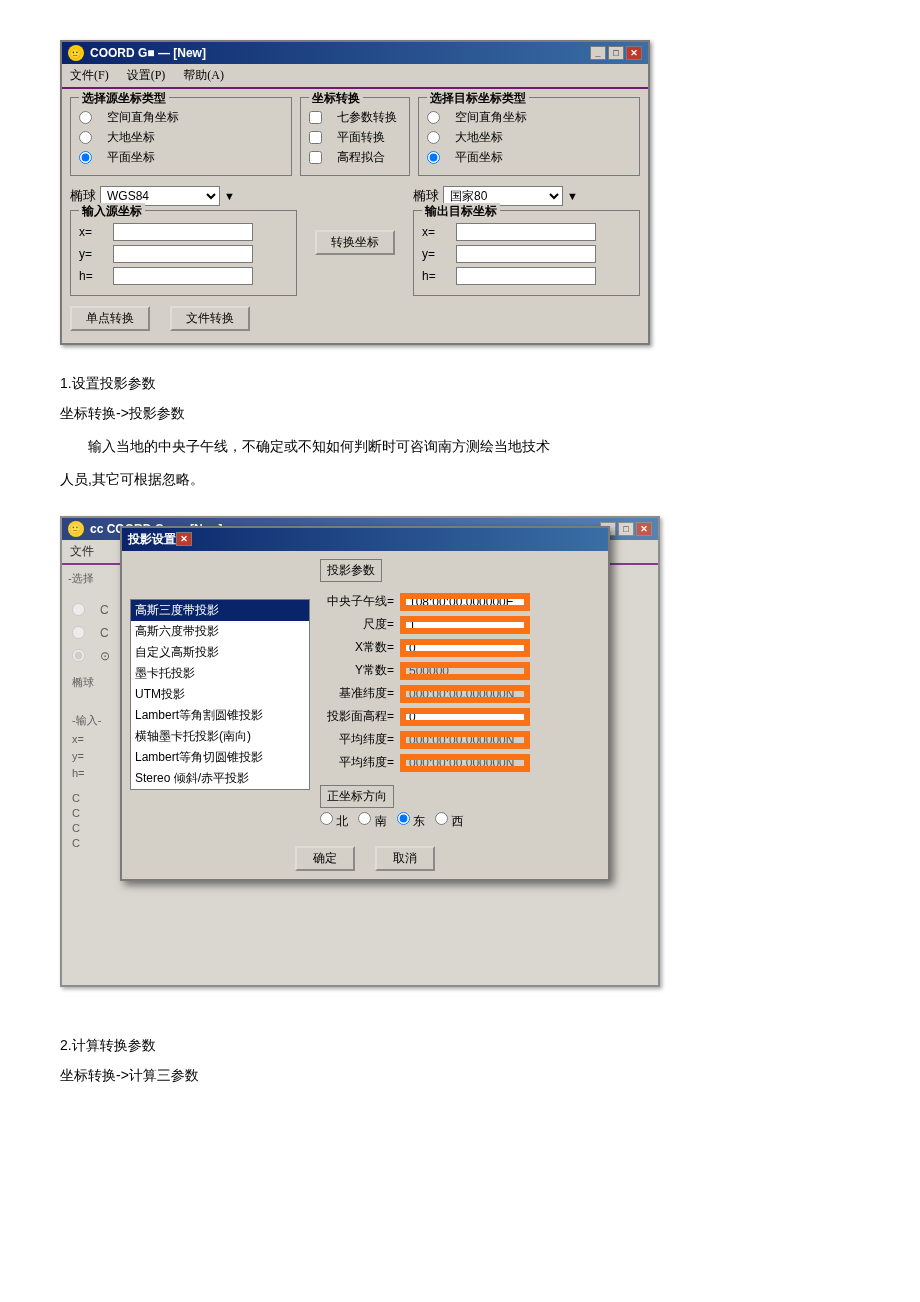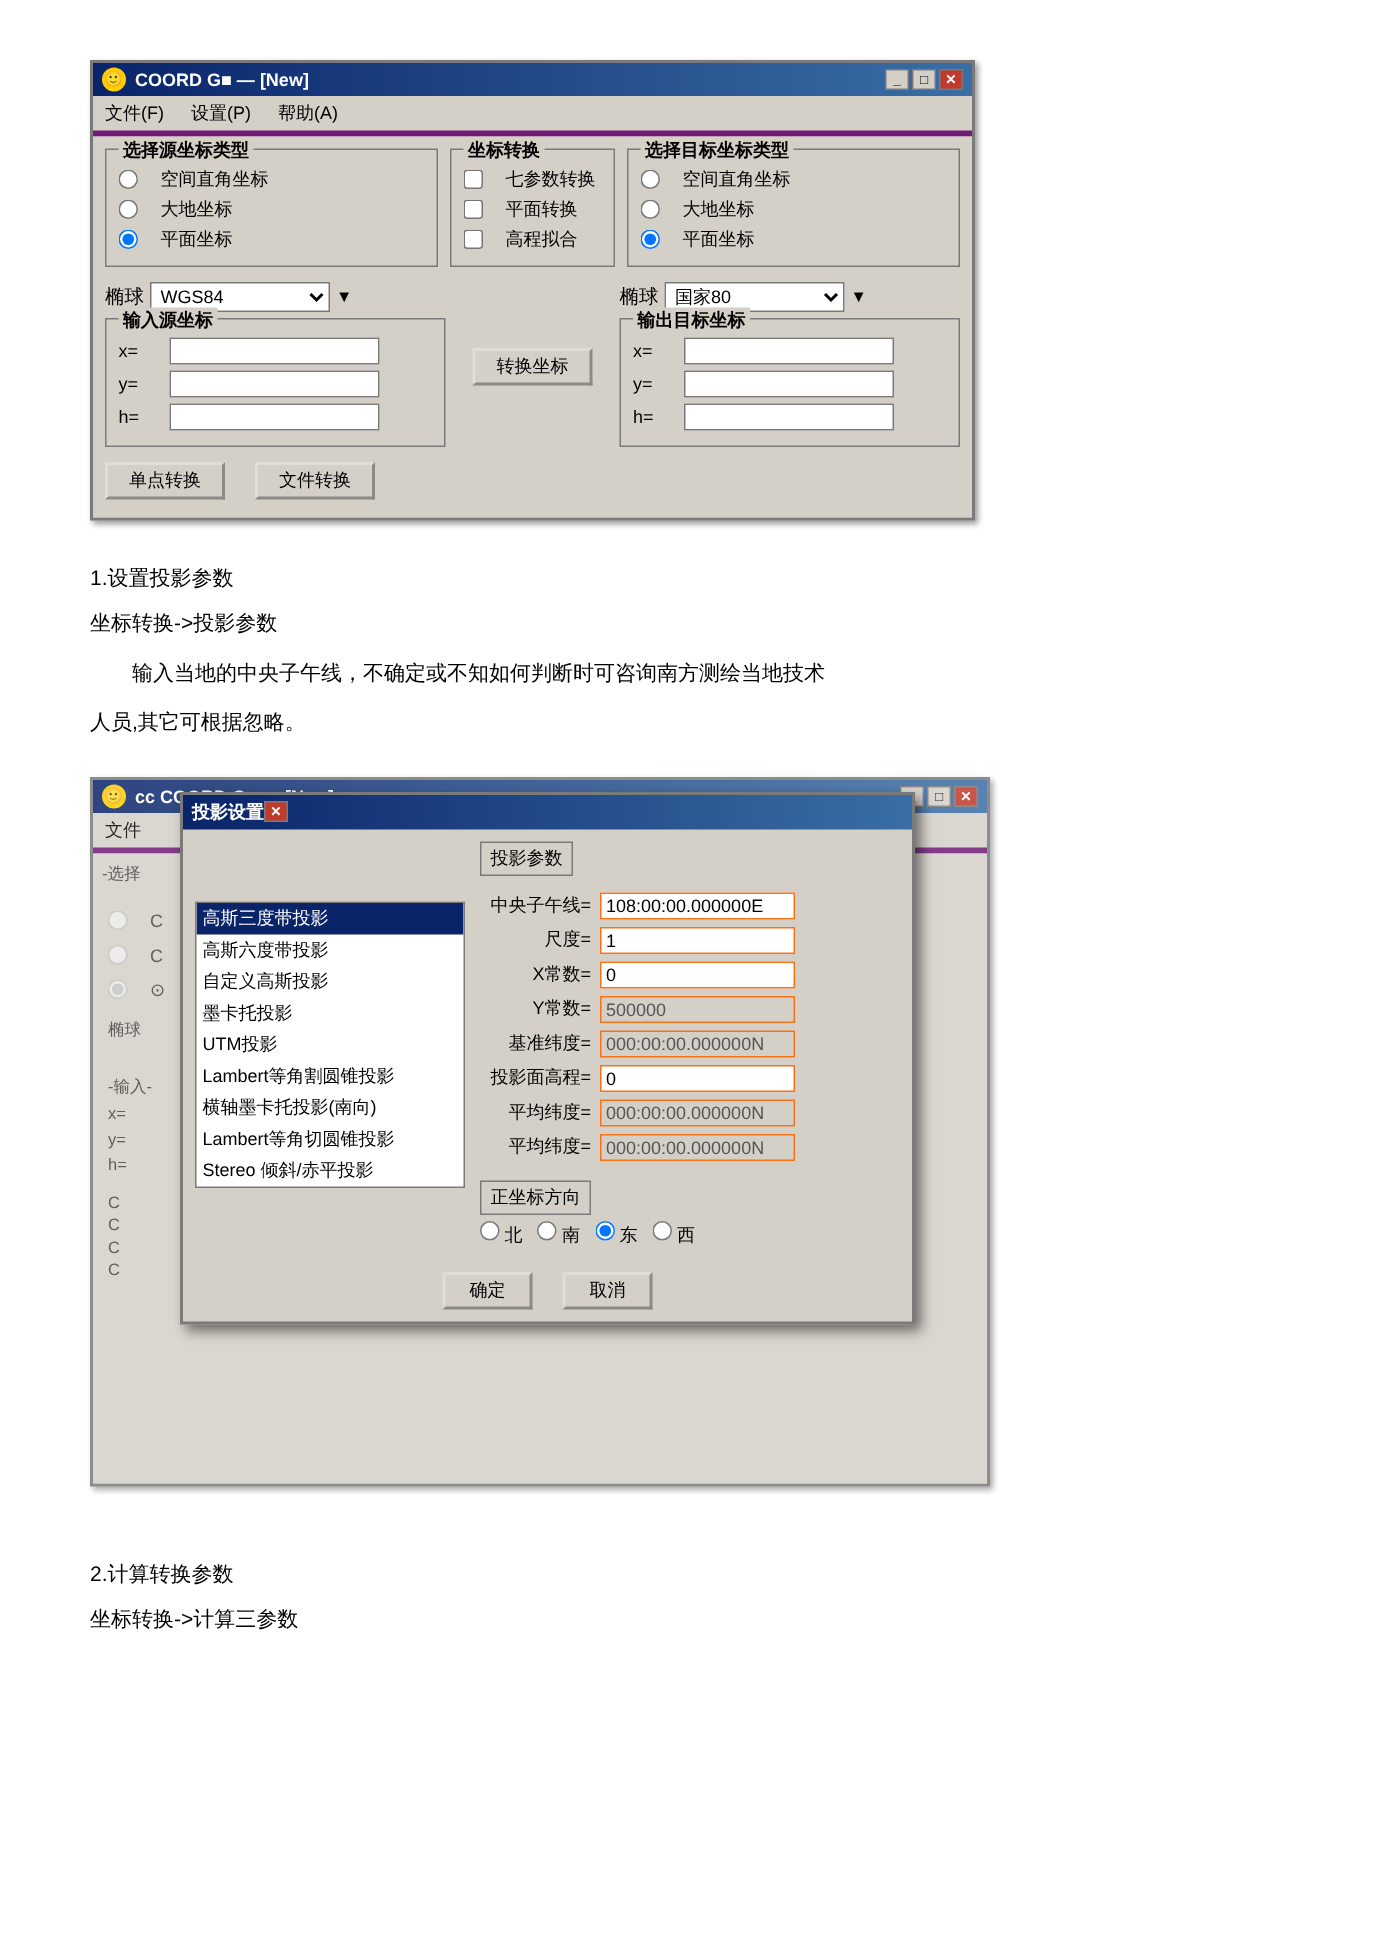--- a/index.html
+++ b/index.html
@@ -60,23 +60,24 @@
       justify-content: center;
       cursor: pointer;
       color: #000;
     }
     .title-btn.close { background: #c0392b; color: white; }
 
     .window-menu {
       background: #d4d0c8;
       padding: 2px 4px;
       font-size: 12px;
-      border-bottom: 4px solid #701a75;
+      border-bottom: 2px solid #701a75;
       display: flex;
       gap: 10px;
+      font-family: Liberation Serif, serif;
     }
     .menu-item {
       padding: 1px 4px;
       cursor: pointer;
     }
 
     .window-content {
       padding: 8px;
       background: #d4d0c8;
     }
@@ -220,21 +221,21 @@
       margin: 5px 0;
       font-size: 12px;
     }
     .proj-param-label {
       min-width: 80px;
       text-align: right;
       padding-right: 6px;
     }
     .proj-param-input {
       background: white;
-      border: 1px solid #f97316;
+      border: 6px solid #f97316;
       font-size: 12px;
       padding: 1px 3px;
       height: 18px;
       width: 130px;
     }
     .proj-param-input.gray-bg {
       background: #d4d0c8;
       color: #555;
     }
     .direction-row {

